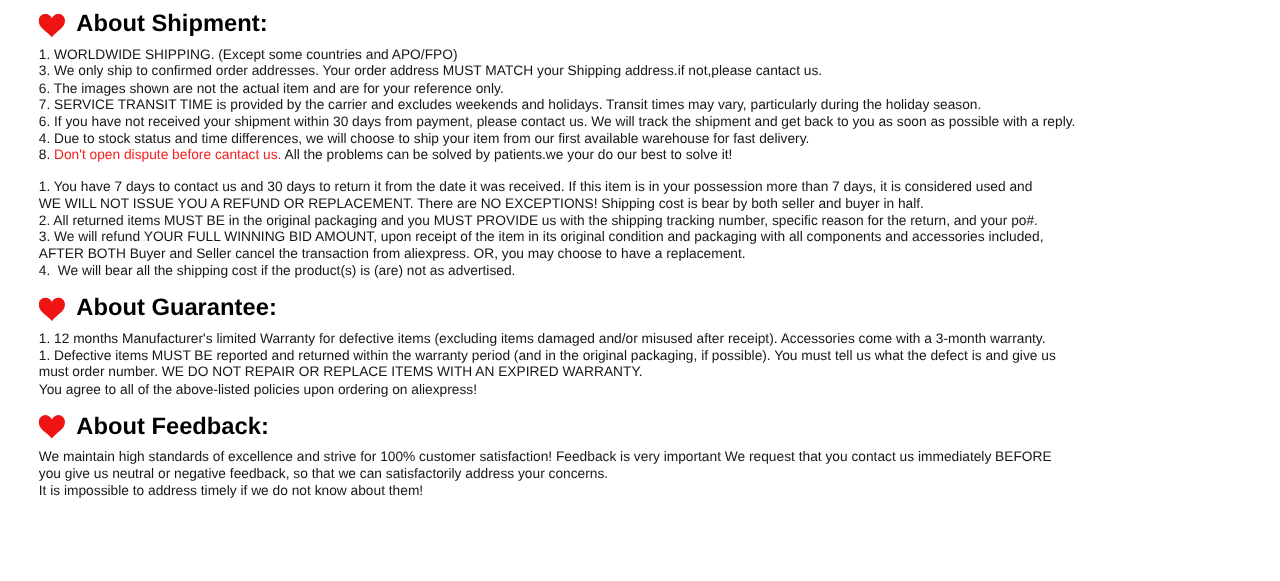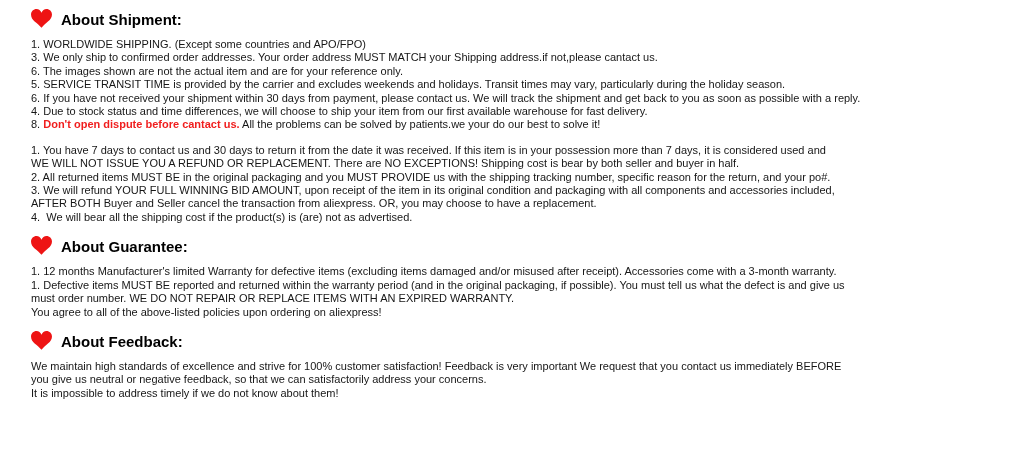--- a/index.html
+++ b/index.html
@@ -15,62 +15,61 @@
     color: #161616;
   }
   main {
     padding: 9px 0 0 31px;
   }
   .policy-section {
     margin-bottom: 12px;
   }
   .section-header {
     display: flex;
-    align-items: flex-start;
+    align-items: center;
     gap: 9px;
     margin: 0 0 7px 0;
-    font-size: 15px;
+    font-size: 19px;
     line-height: 22px;
     font-weight: 700;
     color: #000000;
   }
   .heart {
     display: inline-flex;
     align-items: center;
   }
   .lines {
     font-size: 11px;
     line-height: 13.4px;
   }
   .line {
     white-space: pre; 
   }
   .red {
     color: #f01e1e;
-    font-weight: bold;
   }
 </style>
 </head>
 <body>
 
 <main>
   <section class="policy-section">
     <h2 class="section-header">
       <span class="heart">
         <svg viewBox="0 0 32 29" width="21" height="19" aria-hidden="true">
           <path d="M23.6 0c-3.4 0-6.3 2.7-7.6 5.6C14.7 2.7 11.8 0 8.4 0 3.8 0 0 3.8 0 8.4c0 9.4 9.5 11.9 16 20.4 6.1-8.4 16-11.3 16-20.4C32 3.8 28.2 0 23.6 0z" fill="#ee1414"></path>
         </svg>
       </span>
       <span class="title-text">About Shipment:</span>
     </h2>
     <div class="lines">
         <div class="line"><span>1. WORLDWIDE SHIPPING. (Except some countries and APO/FPO)</span></div>
         <div class="line"><span>3. We only ship to confirmed order addresses. Your order address MUST MATCH your Shipping address.if not,please cantact us.</span></div>
         <div class="line"><span>6. The images shown are not the actual item and are for your reference only.</span></div>
-        <div class="line"><span>5. SERVICE TRANSIT TIME is provided by the carrier and excludes weekends and holidays. Transit times may vary, particularly during the holiday season.</span></div>
+        <div class="line"><span>7. SERVICE TRANSIT TIME is provided by the carrier and excludes weekends and holidays. Transit times may vary, particularly during the holiday season.</span></div>
         <div class="line"><span>6. If you have not received your shipment within 30 days from payment, please contact us. We will track the shipment and get back to you as soon as possible with a reply.</span></div>
         <div class="line"><span>4. Due to stock status and time differences, we will choose to ship your item from our first available warehouse for fast delivery.</span></div>
         <div class="line"><span>8. </span><span class="red">Don't open dispute before cantact us.</span><span> All the problems can be solved by patients.we your do our best to solve it!</span></div>
       </div>
   </section>
 
   <section class="policy-section">
     <div class="lines">
         <div class="line"><span>1. You have 7 days to contact us and 30 days to return it from the date it was received. If this item is in your possession more than 7 days, it is considered used and</span></div>
         <div class="line"><span>WE WILL NOT ISSUE YOU A REFUND OR REPLACEMENT. There are NO EXCEPTIONS! Shipping cost is bear by both seller and buyer in half.</span></div>

